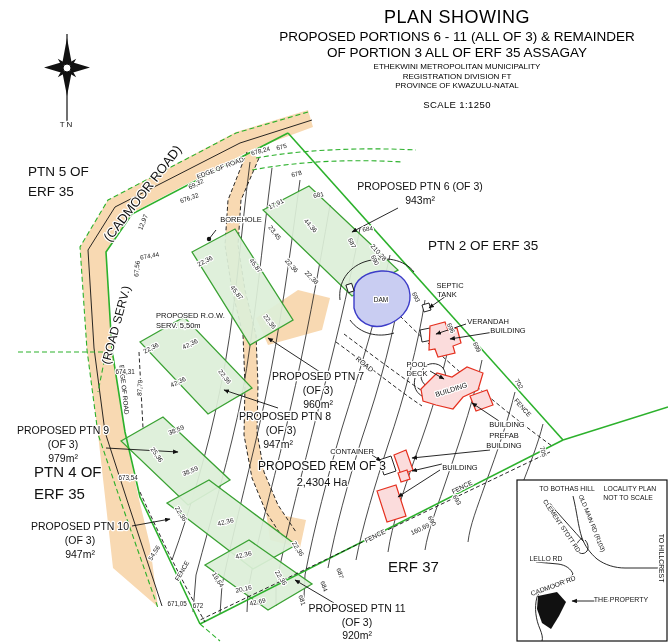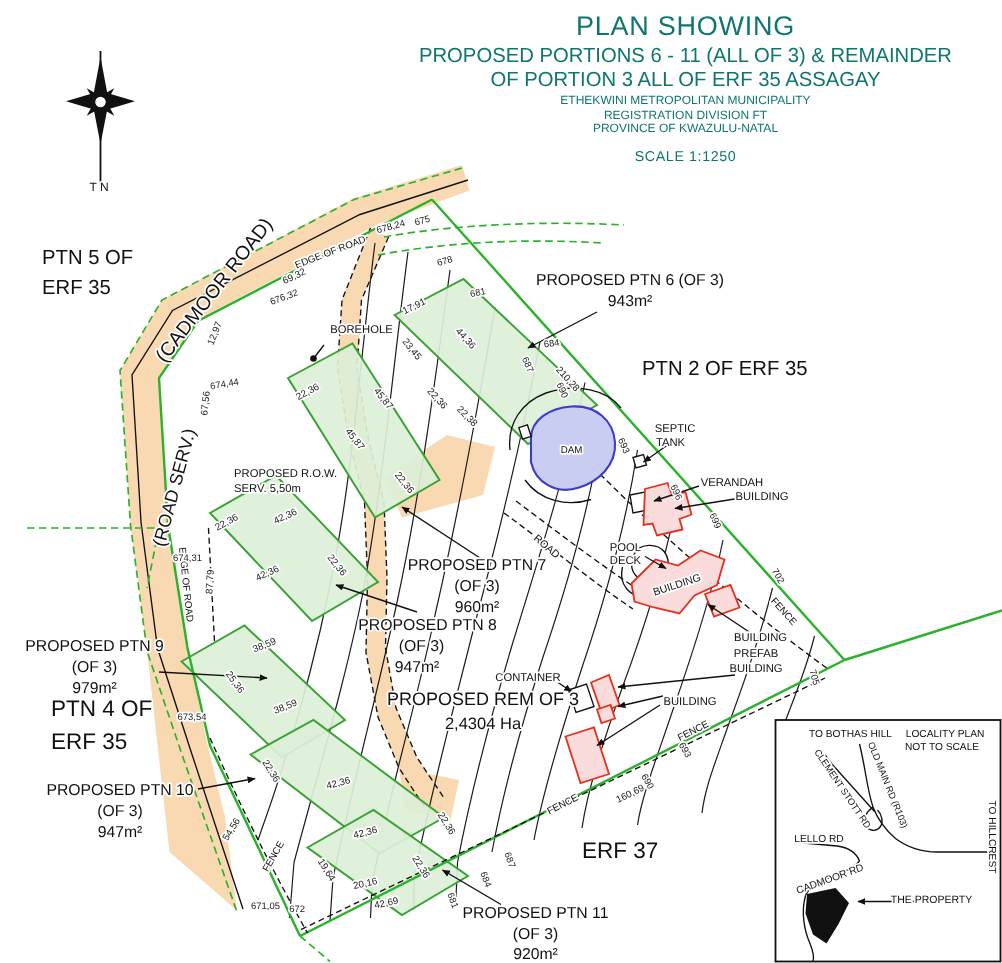--- a/index.html
+++ b/index.html
@@ -1,17 +1,17 @@
 <!DOCTYPE html>
 <html style="--road: #f8d9b2; --green: #2cb12c; --pfill: #dcefd8; --pstroke: #3aa233; --dfill: #c9cdf2; --dstroke: #3c3cc8; --bfill: #fbdcdc; --bstroke: #e5301f;"><head>
 <meta charset="utf-8">
 <style>
   html,body{margin:0;padding:0;background:#fff;}
   .stage{position:relative;width:668px;height:642px;background:#fff;overflow:hidden;
-         font-family:"Liberation Sans",sans-serif;color:#0f766e;}
+         font-family:"Liberation Sans",sans-serif;color:#000000;}
   .hdr{position:absolute;left:242px;top:6px;width:430px;text-align:center;line-height:1.25;z-index:5;}
   .hdr .t1{font-size:18px;letter-spacing:.5px;}
   .hdr .t2,.hdr .t3{font-size:13.5px;}
   .hdr .s{font-size:8px;line-height:1.2;}
   .hdr .scale{font-size:9.5px;margin-top:8px;letter-spacing:.4px;}
   svg{position:absolute;left:0;top:0;}
   svg text{font-family:"Liberation Sans",sans-serif;fill:#111;
            paint-order:stroke;stroke:#fff;stroke-width:2.4px;stroke-linejoin:round;}
   .t-area{font-size:13.5px;}
   .t-ptn{font-size:10.5px;}

